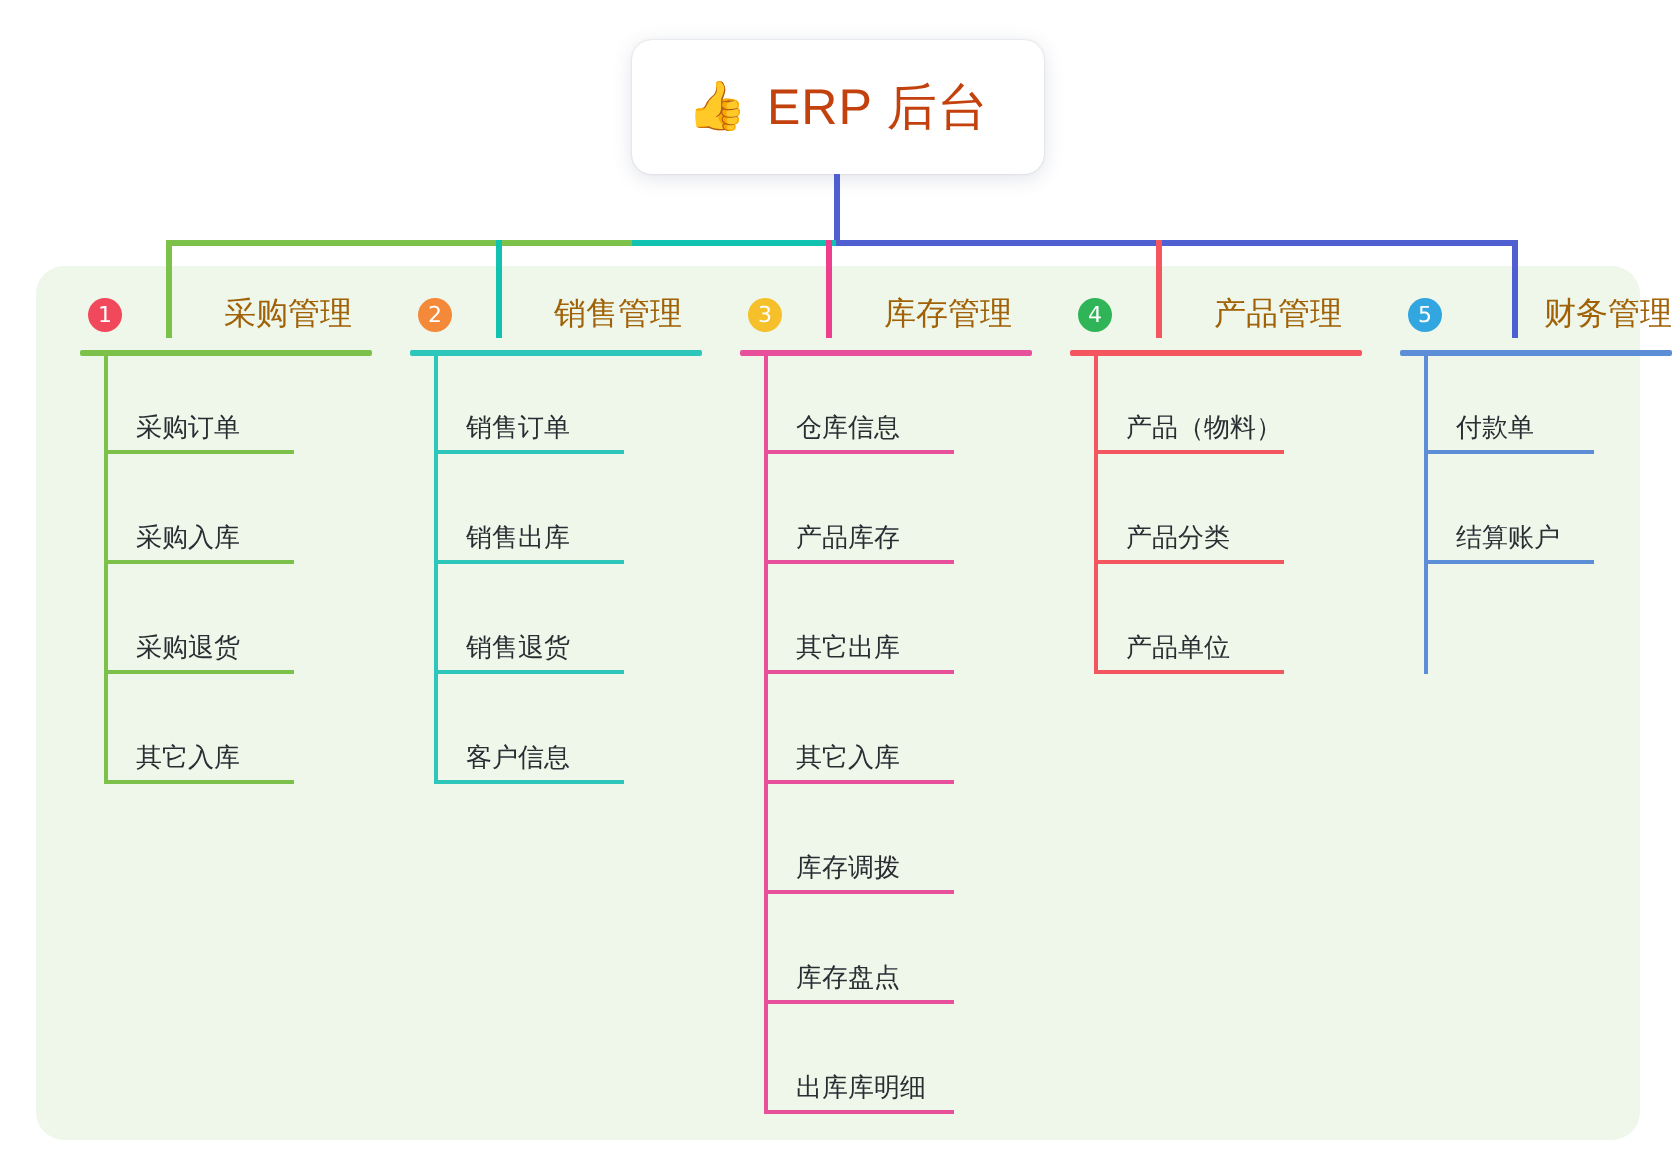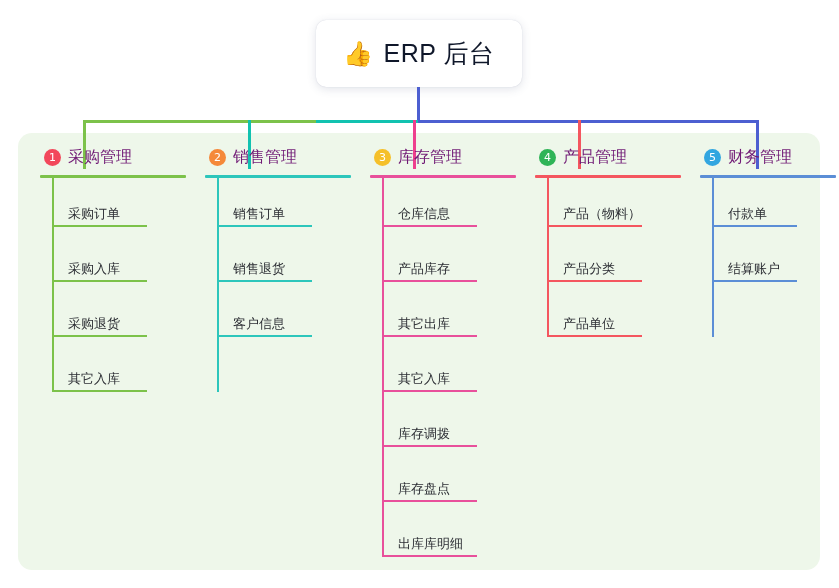--- a/index.html
+++ b/index.html
@@ -21,40 +21,40 @@
   
   .title-card{
     position:absolute;left:316px;top:20px;width:206px;height:67px;
     background:#ffffff;border-radius:10px;
     box-shadow:0 2px 10px rgba(70,80,120,.16),0 0 1px rgba(70,80,120,.25);
     display:flex;align-items:center;justify-content:center;
     gap:10px;
   }
   .title-emoji{font-size:24px;line-height:1;}
   .title-text{
-    font-size:25px;color:#0f172a;letter-spacing:.5px;white-space:nowrap;
+    font-size:25px;color:#c2410c;letter-spacing:.5px;white-space:nowrap;
   }
 
   
   .ln{position:absolute;}
   .v{width:3px;}
   .h{height:3px;}
 
   
   .col{position:absolute;top:145px;}
   .col-head{
     display:flex;align-items:center;gap:7px;height:24px;
     padding-left:4px;
   }
   .badge{
     width:17px;height:17px;border-radius:50%;
     color:#ffffff;font-size:11px;line-height:17px;text-align:center;
     flex:0 0 auto;font-family:"DejaVu Sans",sans-serif;
   }
-  .col-title{font-size:16px;color:#701a75;white-space:nowrap;}
+  .col-title{font-size:16px;color:#a16207;white-space:nowrap;margin-left:44px;}
   .head-rule{height:3px;margin-top:6px;border-radius:1px;}
 
   .items{position:relative;margin-top:0;}
   .spine{position:absolute;left:12px;top:0;width:2px;}
   .item{
     position:relative;height:55px;
   }
   .item-label{
     position:absolute;left:28px;bottom:10px;
     font-size:13px;color:#2b2d33;white-space:nowrap;
@@ -120,20 +120,24 @@
           <span class="col-title">销售管理</span>
         </div>
         <div class="head-rule" style="background:#2dc6bb;width:146px;"></div>
         <div class="items" style="height:220px;">
           <div class="spine" style="height:214px;background:#2dc6bb;"></div>
           <div class="item">
             <span class="item-label">销售订单</span>
             <span class="item-rule" style="width:95px;background:#2dc6bb;"></span>
           </div>
           <div class="item">
+            <span class="item-label">销售出库</span>
+            <span class="item-rule" style="width:95px;background:#2dc6bb;"></span>
+          </div>
+          <div class="item">
             <span class="item-label">销售退货</span>
             <span class="item-rule" style="width:95px;background:#2dc6bb;"></span>
           </div>
           <div class="item">
             <span class="item-label">客户信息</span>
             <span class="item-rule" style="width:95px;background:#2dc6bb;"></span>
           </div>
         </div>
       </div>
       <div class="col" style="left:370px;width:150px;">

